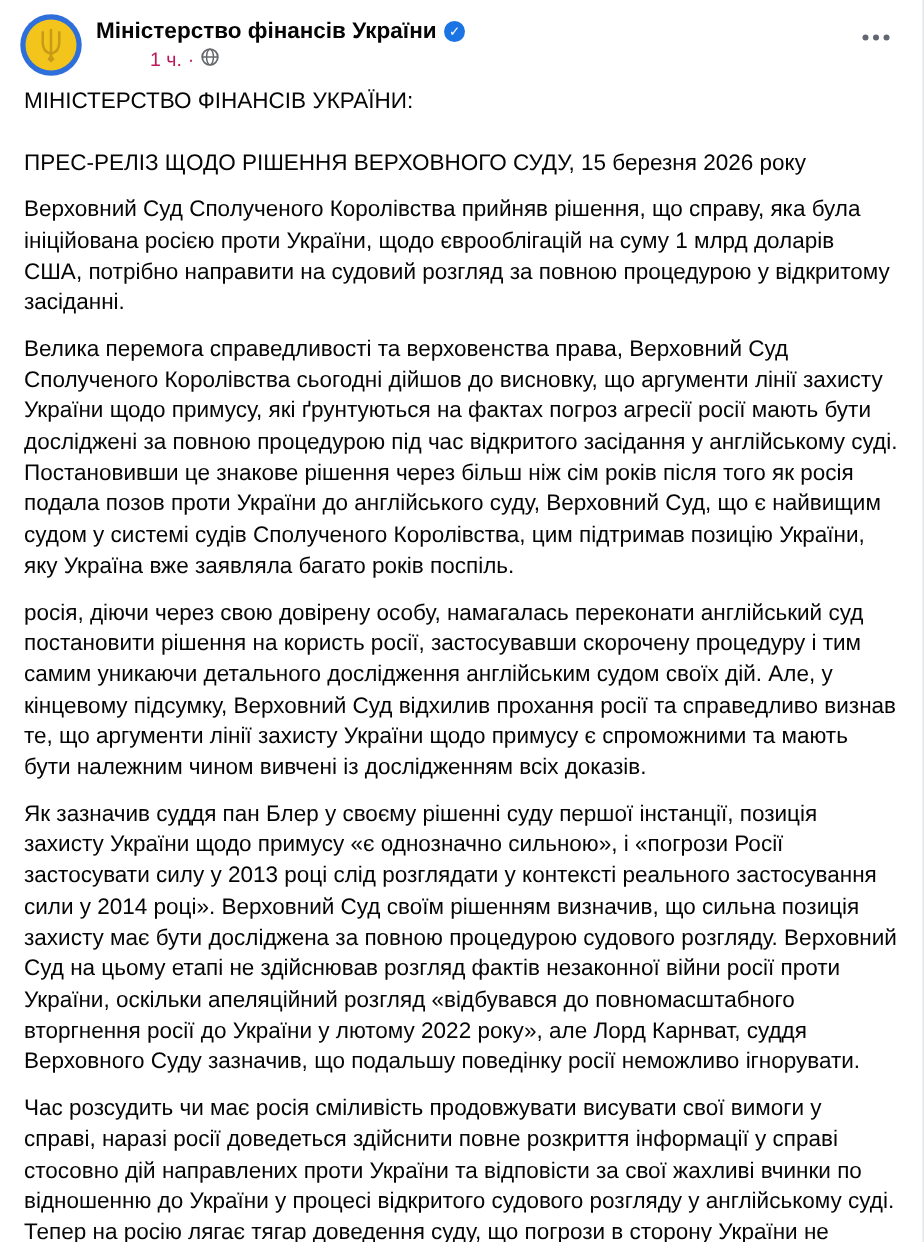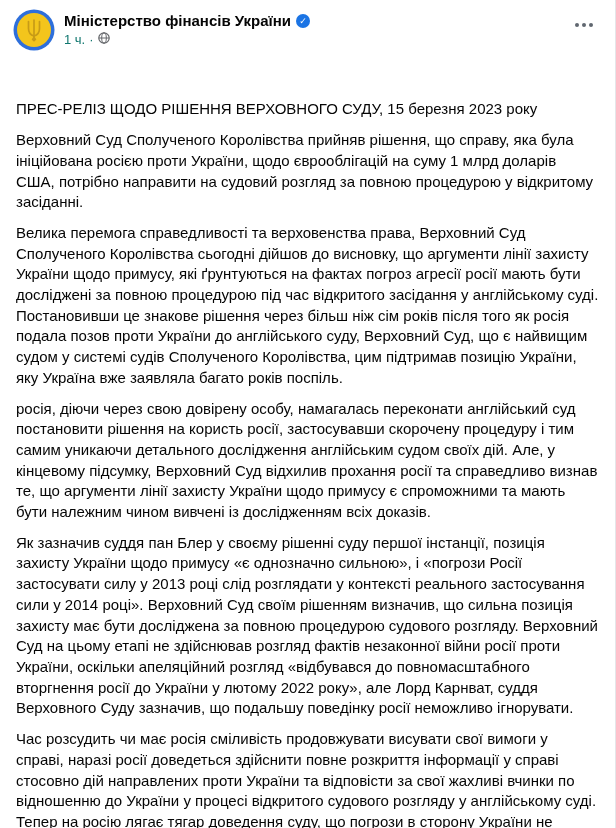--- a/index.html
+++ b/index.html
@@ -60,22 +60,23 @@
     font-weight: 700;
     line-height: 14px;
     text-align: center;
     display: inline-block;
   }
   .meta-row {
     display: flex;
     align-items: flex-end;
     gap: 4px;
     font-size: 13px;
-    color: #0f766e;
+    color: #be185d;
     line-height: 17px;
+    margin-left: 36px;
   }
   .timestamp { cursor: pointer; }
   .globe-icon { display: inline-block; margin-top: 1px; }
   .more-options {
     border: none;
     background: transparent;
     align-self: flex-start;
     margin-top: 8px;
     padding: 6px;
     display: flex;
@@ -142,22 +143,22 @@
     </div>
 
     <button class="more-options" aria-label="more options">
       <i></i>
       <i></i>
       <i></i>
     </button>
   </div>
 
   <div class="post-body">
-    <p><br>
-    <span>ПРЕС-РЕЛІЗ ЩОДО РІШЕННЯ ВЕРХОВНОГО СУДУ,  15 березня 2023 року</span></p>
+    <p><span>МІНІСТЕРСТВО ФІНАНСІВ УКРАЇНИ:</span><br>
+    <span>ПРЕС-РЕЛІЗ ЩОДО РІШЕННЯ ВЕРХОВНОГО СУДУ,  15 березня 2026 року</span></p>
 
     <p>Верховний Суд Сполученого Королівства прийняв рішення, що справу, яка була ініційована росією проти України, щодо єврооблігацій на суму 1 млрд доларів США, потрібно направити на судовий розгляд за повною процедурою у відкритому засіданні.</p>
     <p>Велика перемога справедливості та верховенства права, Верховний Суд Сполученого Королівства сьогодні дійшов до висновку, що аргументи лінії захисту України щодо примусу, які ґрунтуються на фактах погроз агресії росії мають бути досліджені за повною процедурою під час відкритого засідання у англійському суді. Постановивши це знакове рішення через більш ніж сім років після того як росія подала позов проти України до англійського суду, Верховний Суд, що є найвищим судом у системі судів Сполученого Королівства, цим підтримав позицію України, яку Україна вже заявляла багато років поспіль.</p>
     <p>росія, діючи через свою довірену особу, намагалась переконати англійський суд постановити рішення на користь росії, застосувавши скорочену процедуру і тим самим уникаючи детального дослідження англійським судом своїх дій. Але, у кінцевому підсумку, Верховний Суд відхилив прохання росії та справедливо визнав те, що аргументи лінії захисту України щодо примусу є спроможними та мають бути належним чином вивчені із дослідженням всіх доказів.</p>
     <p>Як зазначив суддя пан Блер у своєму рішенні суду першої інстанції, позиція захисту України щодо примусу «є однозначно сильною», і «погрози Росії застосувати силу у 2013 році слід розглядати у контексті реального застосування сили у 2014 році». Верховний Суд своїм рішенням визначив, що сильна позиція захисту має бути досліджена за повною процедурою судового розгляду. Верховний Суд на цьому етапі не здійснював розгляд фактів незаконної війни росії проти України, оскільки апеляційний розгляд «відбувався до повномасштабного вторгнення росії до України у лютому 2022 року», але Лорд Карнват, суддя Верховного Суду зазначив, що подальшу поведінку росії неможливо ігнорувати.</p>
     <p>Час розсудить чи має росія сміливість продовжувати висувати свої вимоги у справі, наразі росії доведеться здійснити повне розкриття інформації у справі стосовно дій направлених проти України та відповісти за свої жахливі вчинки по відношенню до України у процесі відкритого судового розгляду у англійському суді. Тепер на росію лягає тягар доведення суду, що погрози в сторону України не вплинули на рішення України випустити єврооблігації, що в подальшому були використані росією як один із інструментів зброї проти України. Верховний Суд зазначив, що Україна досягне успіху у даній справі, якщо не буде доведено зворотного, що тиск росії не відіграв жодної ролі в рішенні України про випуск єврооблігацій.</p>
 
   </div>
 
 </div>

